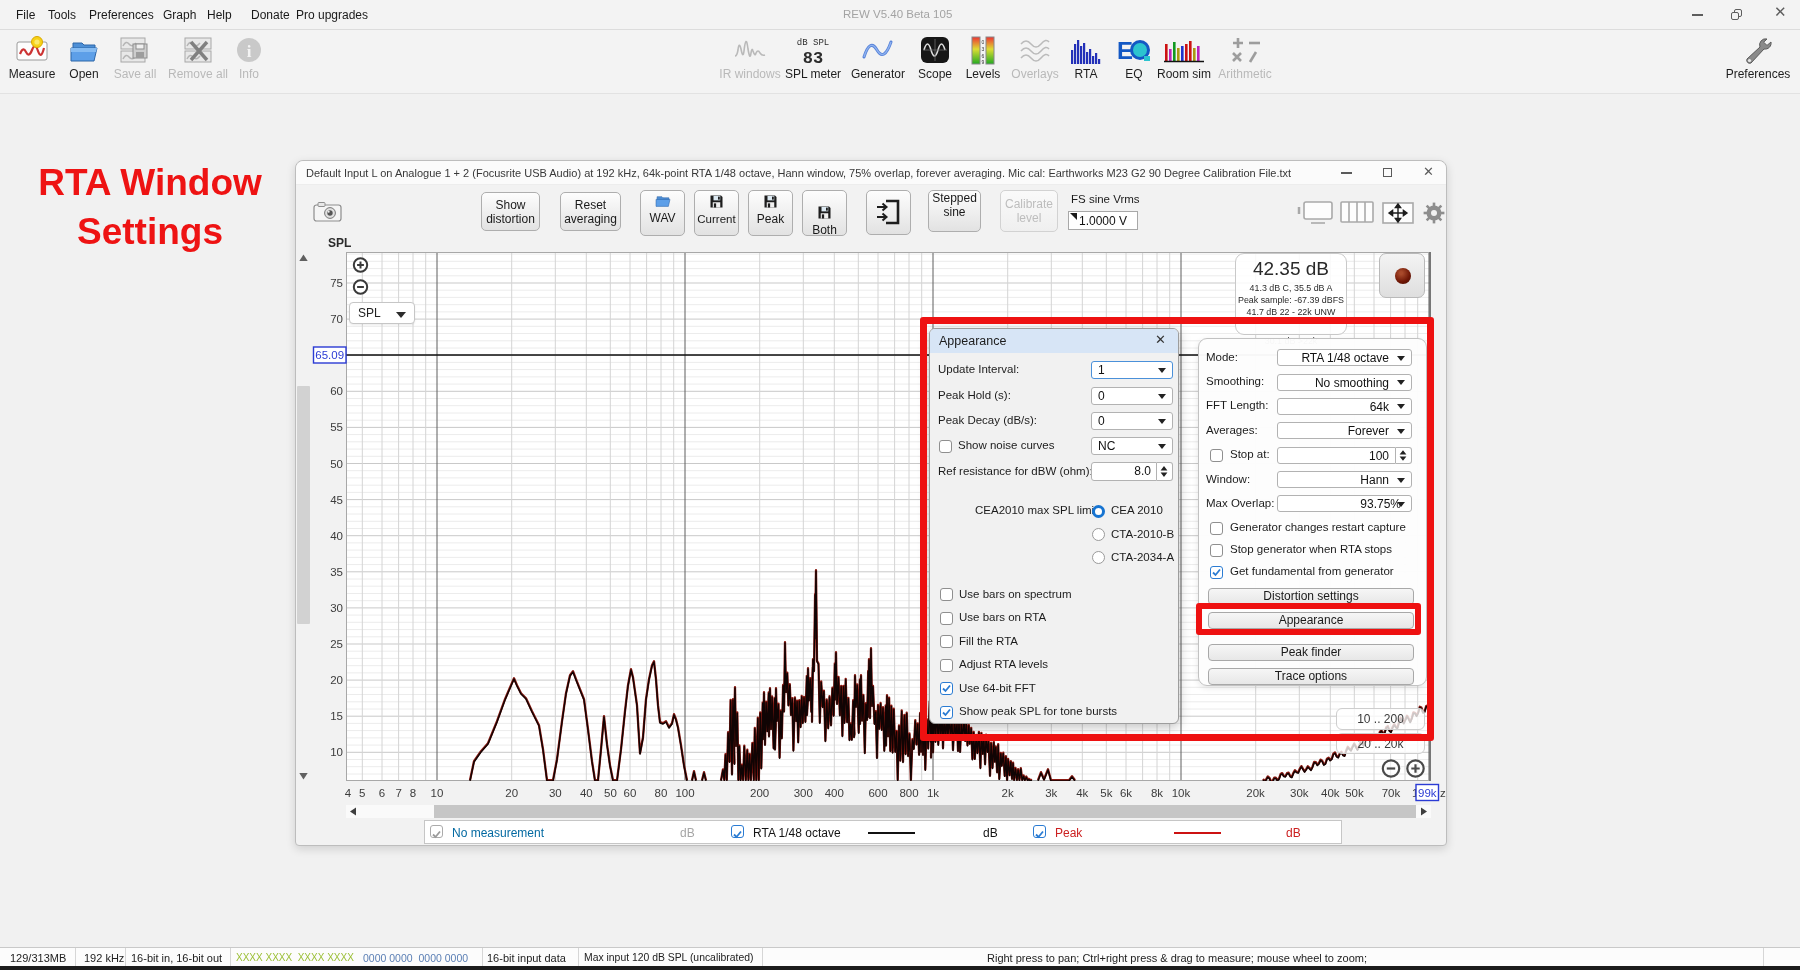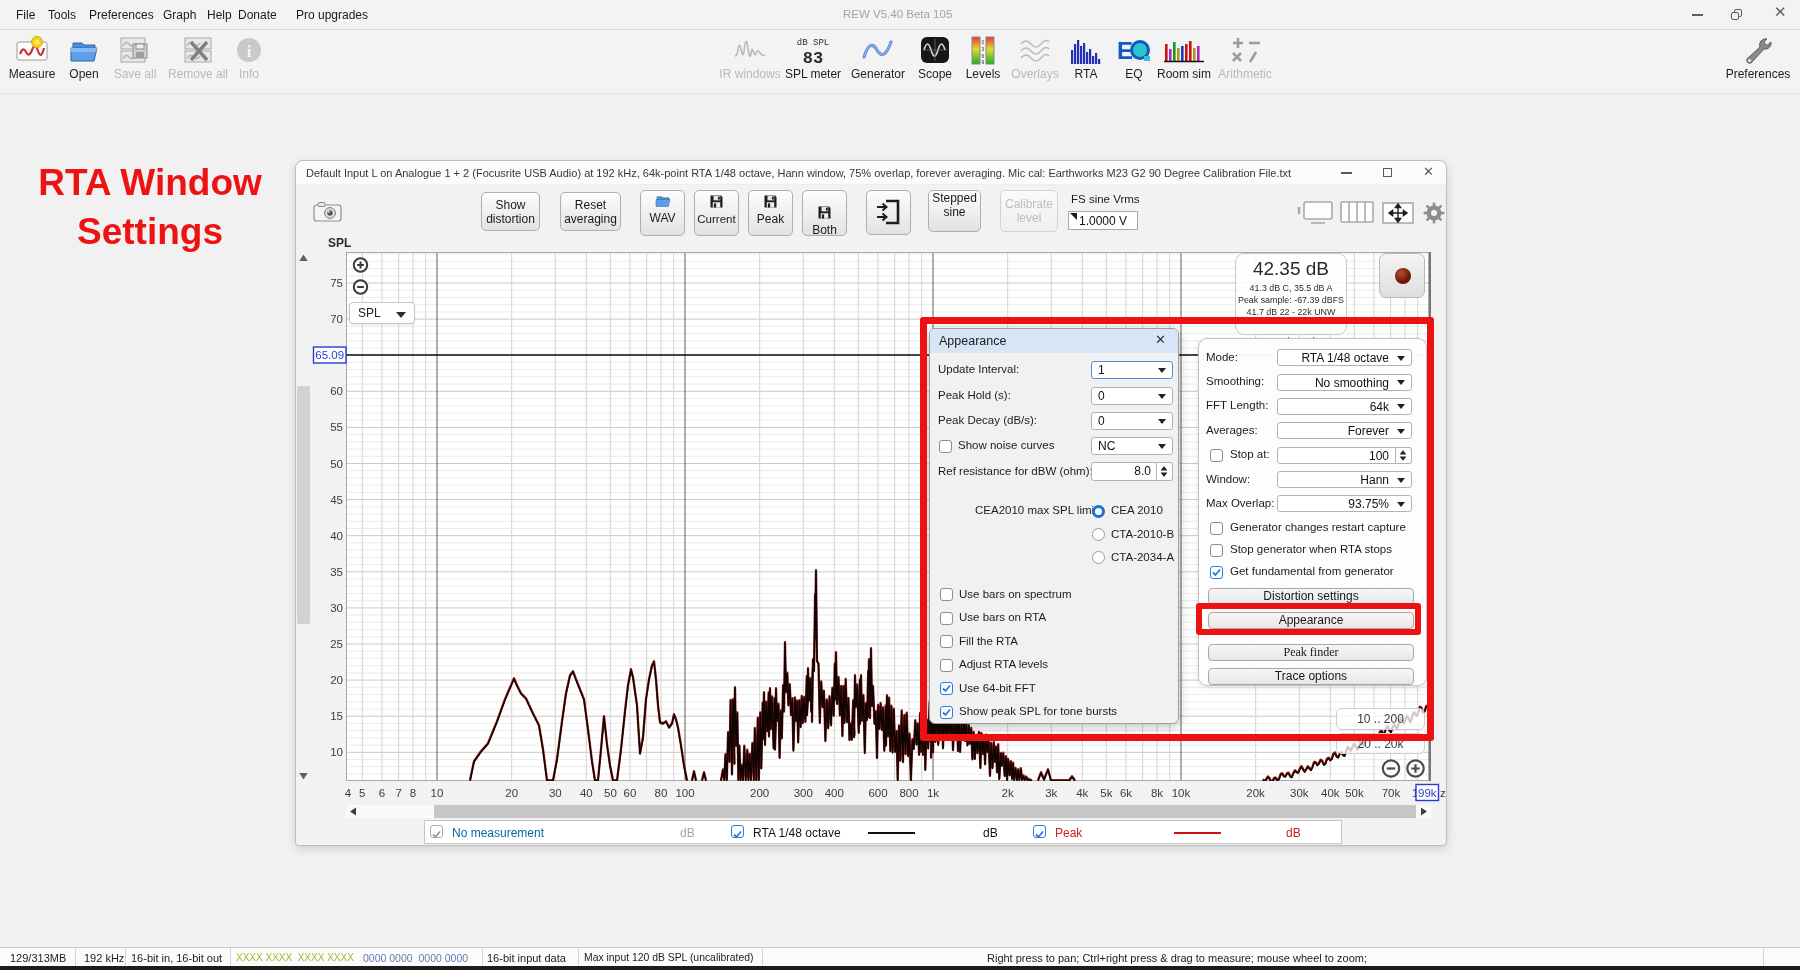--- a/index.html
+++ b/index.html
@@ -23,21 +23,21 @@
 .dis { color:#b9b9b9; }
 .menu-it { position:absolute; top:8px; font-size:12px; color:#1a1a1a; }
 </style></head><body>
 
 <div class="ab" style="left:0;top:0;width:1800px;height:30px;background:#f3f3f3;border-bottom:1px solid #dcdcdc;">
 <span class="menu-it" style="left:16px;">File</span>
 <span class="menu-it" style="left:48px;">Tools</span>
 <span class="menu-it" style="left:89px;">Preferences</span>
 <span class="menu-it" style="left:163px;">Graph</span>
 <span class="menu-it" style="left:207px;">Help</span>
-<span class="menu-it" style="left:238px;">Donate</span>
+<span class="menu-it" style="left:251px;">Donate</span>
 <span class="menu-it" style="left:296px;">Pro upgrades</span>
 <span class="menu-it" style="left:843px;color:#a3a3a3;font-size:11.5px;">REW V5.40 Beta 105</span>
 <div class="ab" style="left:1691.5px;top:14px;width:11px;height:1.6px;background:#5d5d5d;"></div>
 <div class="ab" style="left:1734px;top:9px;width:8px;height:8px;border:1.3px solid #5d5d5d;border-radius:2px;"></div>
 <div class="ab" style="left:1731px;top:11.5px;width:8px;height:8px;border:1.3px solid #5d5d5d;border-radius:2px;background:#f3f3f3;"></div>
 <span class="ab" style="left:1774px;top:3px;font-size:15px;color:#5d5d5d;">✕</span>
 </div>
 <div class="ab" style="left:0;top:30px;width:1800px;height:64px;background:#f3f3f3;border-bottom:1px solid #e2e2e2;"></div>
 <div class="tool-item" style="left:-13px;top:36px;width:90px;">
     <div style="height:28px;"><svg width="34" height="28" viewBox="0 0 34 28">
@@ -531,34 +531,34 @@
 <div class="combo" style="left:1277px;top:422.0px;width:135px;height:17px;line-height:16px;text-align:right;padding-right:22px;">Forever<span class="tri"></span></div>
 <div class="cb" style="left:1210px;top:448.5px;"></div>
 <span class="ab lbl" style="left:1230px;top:448px;">Stop at:</span>
 <div class="combo" style="left:1277px;top:446.5px;width:119px;height:17px;line-height:16px;text-align:right;padding-right:6px;border-radius:3px 0 0 3px;">100</div>
 <div class="ab" style="left:1396px;top:446.5px;width:16px;height:17px;background:#fff;border:1px solid #b2b2b2;border-left:none;border-radius:0 3px 3px 0;"><svg width="14" height="15" viewBox="0 0 14 15">
       <path d="M7 2.2 l-3.4 4.4 h6.8 z M7 12.8 l-3.4 -4.4 h6.8 z" fill="#222"></path>
     </svg></div>
 <span class="ab lbl" style="left:1206px;top:472.5px;">Window:</span>
 <div class="combo" style="left:1277px;top:471.0px;width:135px;height:17px;line-height:16px;text-align:right;padding-right:22px;">Hann<span class="tri"></span></div>
 <span class="ab lbl" style="left:1206px;top:496.5px;">Max Overlap:</span>
-<div class="combo" style="left:1277px;top:495.0px;width:135px;height:17px;line-height:16px;text-align:right;padding-right:22px;">93.75%<span class="tri"></span></div>
+<div class="combo" style="left:1277px;top:495.0px;width:135px;height:17px;line-height:16px;text-align:right;padding-right:10px;">93.75%<span class="tri"></span></div>
 <div class="cb" style="left:1210px;top:521.5px;"></div>
 <span class="ab lbl" style="left:1230px;top:521px;">Generator changes restart capture</span>
 <div class="cb" style="left:1210px;top:543.5px;"></div>
 <span class="ab lbl" style="left:1230px;top:543px;">Stop generator when RTA stops</span>
 <div class="cb cbc" style="left:1210px;top:565.5px;">
     <svg width="11" height="11" viewBox="0 0 11 11">
       <path d="M2 5.5 L4.5 8 L9 2.5" stroke="#2b7cd3" stroke-width="1.8" fill="none"></path>
     </svg>
   </div>
 <span class="ab lbl" style="left:1230px;top:565px;">Get fundamental from generator</span>
 <div class="pbtn" style="left:1208px;top:587.5px;">Distortion settings</div>
 <div class="pbtn" style="left:1208px;top:612.0px;">Appearance</div>
-<div class="pbtn" style="left:1208px;top:643.5px;font-family:Liberation Serif, serif;">Peak finder</div>
+<div class="pbtn" style="left:1208px;top:643.5px;">Peak finder</div>
 <div class="pbtn" style="left:1208px;top:667.5px;">Trace options</div>
 <div class="ab" style="left:929px;top:328px;width:250px;height:396px;background:#f1f1f1;border:1px solid #9d9d9d;border-radius:6px;box-shadow:0 3px 12px rgba(0,0,0,0.25);"></div>
 <div class="ab" style="left:930px;top:329px;width:248px;height:24px;background:#d7e5f6;border-radius:5px 5px 0 0;"></div>
 <span class="ab" style="left:939px;top:334px;font-size:12.5px;color:#1c1c1c;">Appearance</span>
 <span class="ab" style="left:1155px;top:332px;font-size:13px;color:#333;">✕</span>
 <span class="ab lbl" style="left:938px;top:363px;">Update Interval:</span>
 <div class="combo" style="left:1091px;top:361px;width:82px;height:18px;line-height:16px;padding-left:6px;border:1.6px solid #4a90d9;">1<span class="tri"></span></div>
 <span class="ab lbl" style="left:938px;top:389px;">Peak Hold (s):</span>
 <div class="combo" style="left:1091px;top:387px;width:82px;height:18px;line-height:16px;padding-left:6px;">0<span class="tri"></span></div>
 <span class="ab lbl" style="left:938px;top:414px;">Peak Decay (dB/s):</span>

